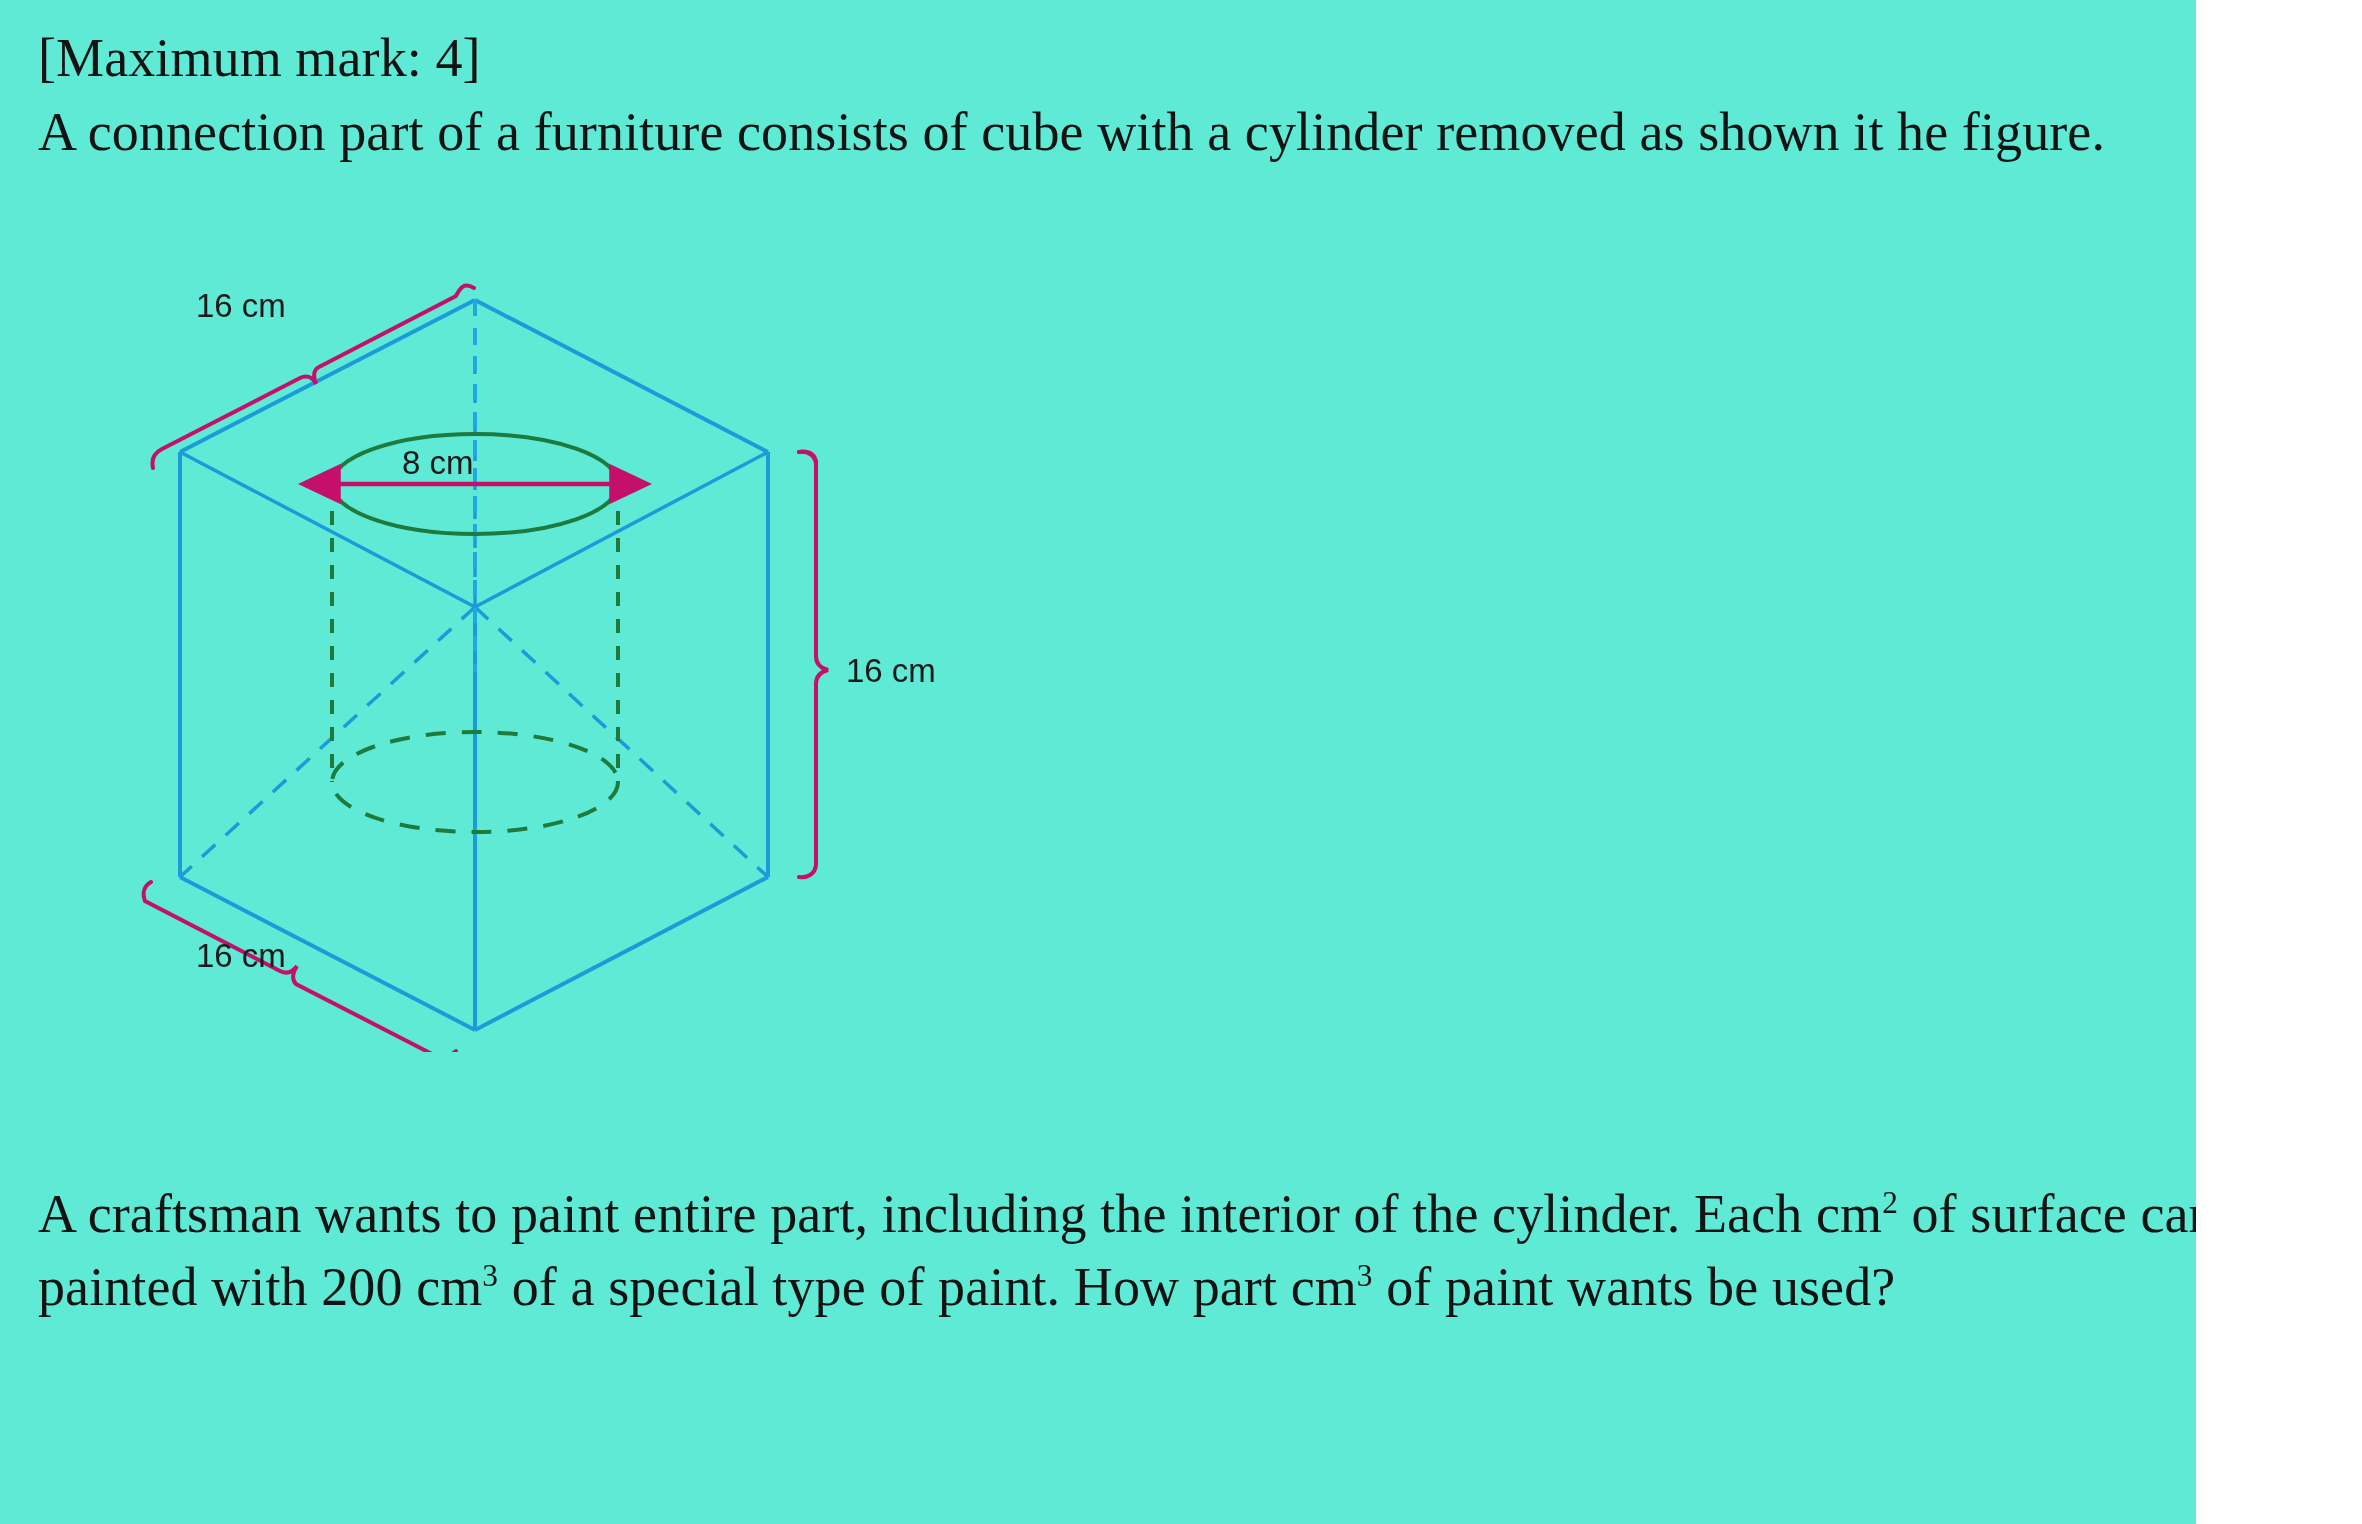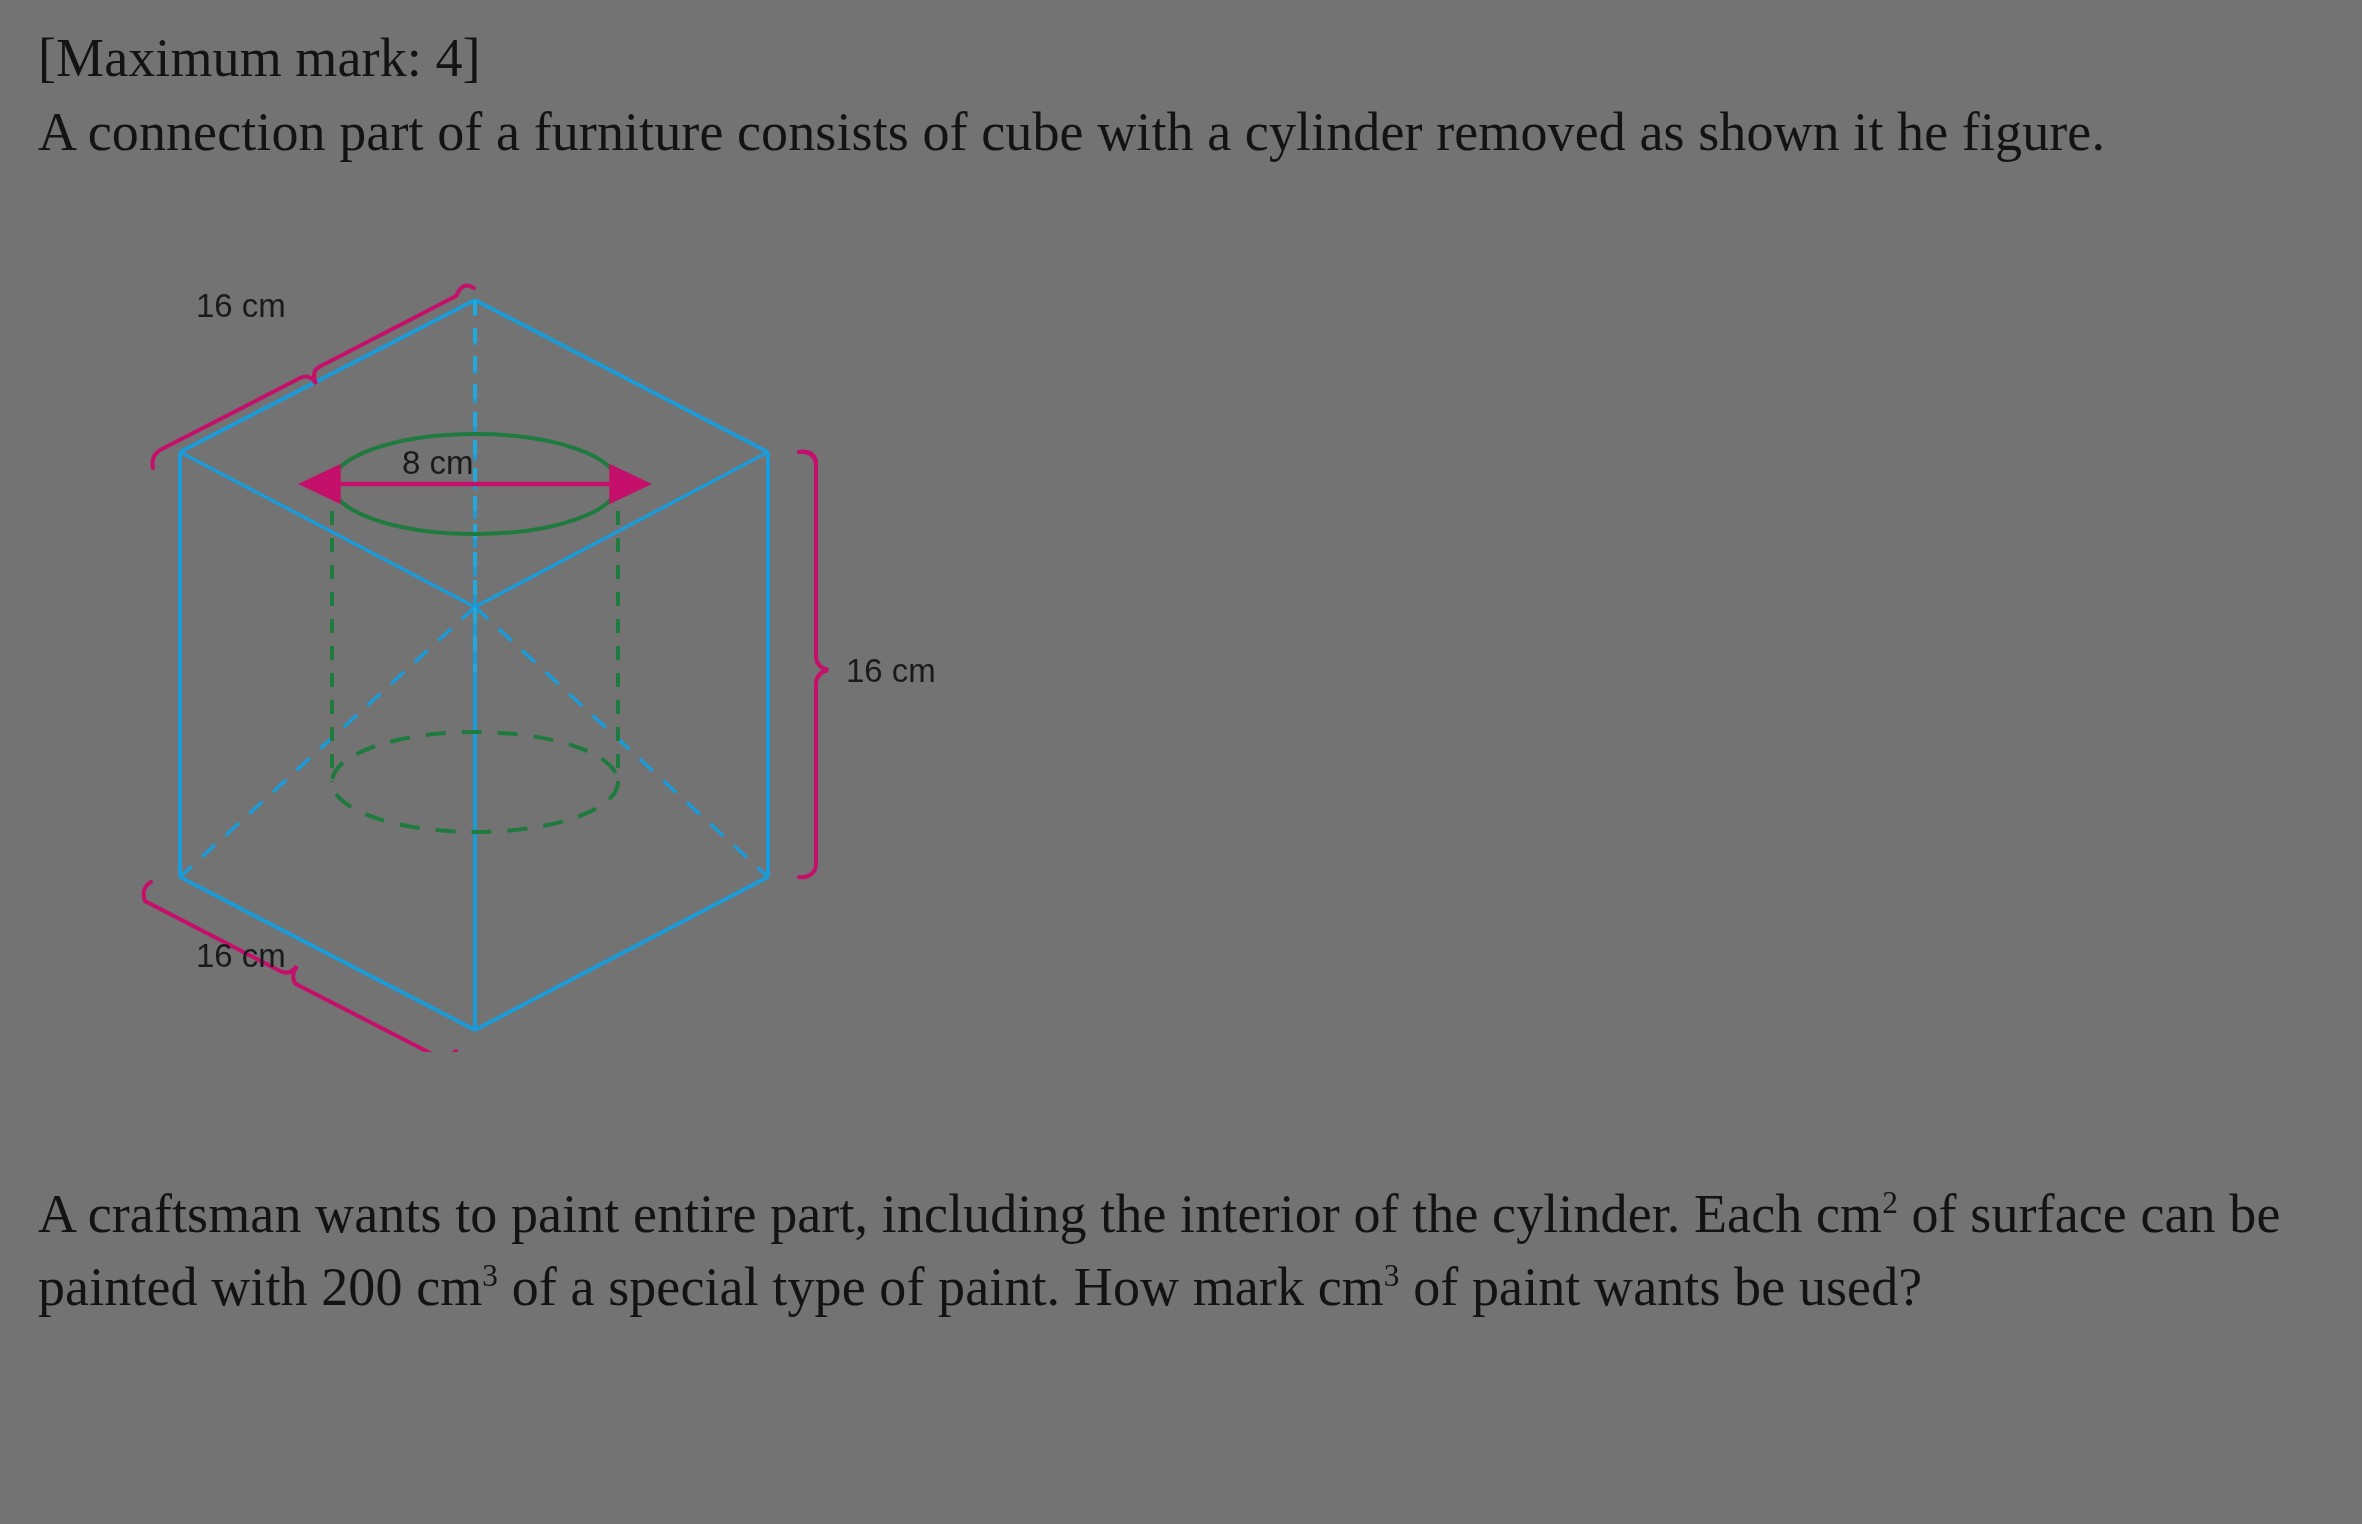--- a/index.html
+++ b/index.html
@@ -2,23 +2,23 @@
 <html><head>
 <meta charset="utf-8">
 <style>
   html, body {
     margin: 0;
     padding: 0;
     background: #ffffff;
   }
   #page {
     position: relative;
-    width: 2362px;
+    width: 2196px;
     height: 1524px;
-    background: #737373;
+    background: #5eead4;
     overflow: hidden;
     font-family: "Liberation Serif", "DejaVu Serif", serif;
     color: #111111;
   }
   .prose {
     position: absolute;
     font-family: "Liberation Serif", "DejaVu Serif", serif;
     font-size: 54px;
     line-height: 1.36;
     color: #131313;
@@ -134,16 +134,16 @@
                  C 696,412 700,416 708,418
                  C 700,420 696,424 696,432 L 696,613
                  C 695,622 688,626 679,625" fill="none" stroke="#c4106a" stroke-width="4" stroke-linecap="round"></path>
       </g>
       <text class="fig-label" x="726" y="430">16 cm</text>
 
     </svg>
   </div>
 
   <div class="prose" id="question-para">
-    <span>A craftsman wants to paint entire part, including the interior of the cylinder. Each cm</span><sup>2</sup><span> of surface can be painted with 200 cm</span><sup>3</sup><span> of a special type of paint. How mark cm</span><sup>3</sup><span> of paint wants be used?</span>
+    <span>A craftsman wants to paint entire part, including the interior of the cylinder. Each cm</span><sup>2</sup><span> of surface can be painted with 200 cm</span><sup>3</sup><span> of a special type of paint. How part cm</span><sup>3</sup><span> of paint wants be used?</span>
   </div>
 
 </div>
 
 </body></html>

